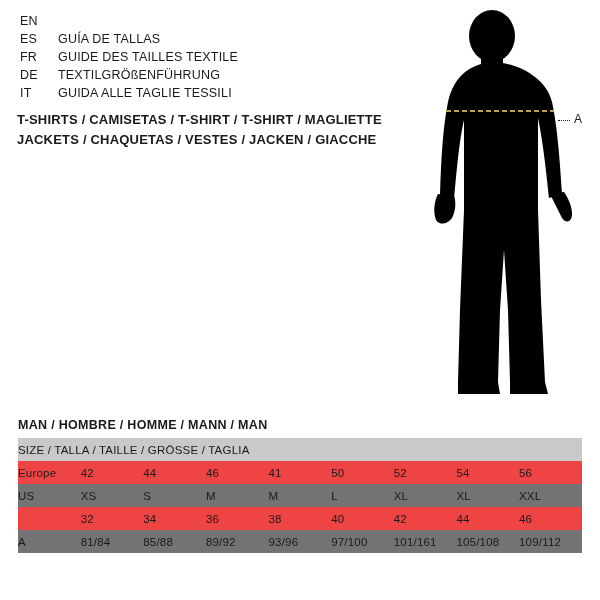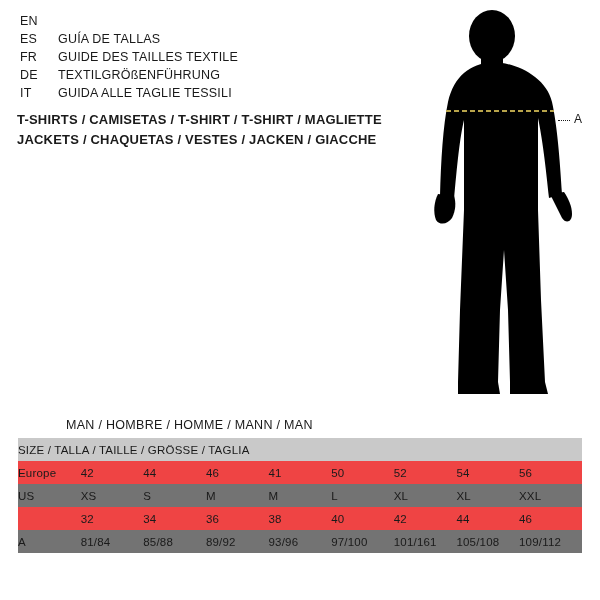--- a/index.html
+++ b/index.html
@@ -91,25 +91,24 @@
 
   
   .table-block {
     position: absolute;
     left: 18px;
     top: 418px;
     width: 564px;
   }
   .man-title {
     font-size: 12.5px;
-    font-weight: normal;
+    font-weight: bold;
     letter-spacing: .3px;
     margin-bottom: 6px;
     white-space: nowrap;
-    margin-left: 48px;
   }
   table.size-table {
     border-collapse: collapse;
     width: 564px;
     font-size: 11.5px;
     table-layout: fixed;
   }
   table.size-table td {
     padding: 3px 0 3px 0;
     height: 17px;

